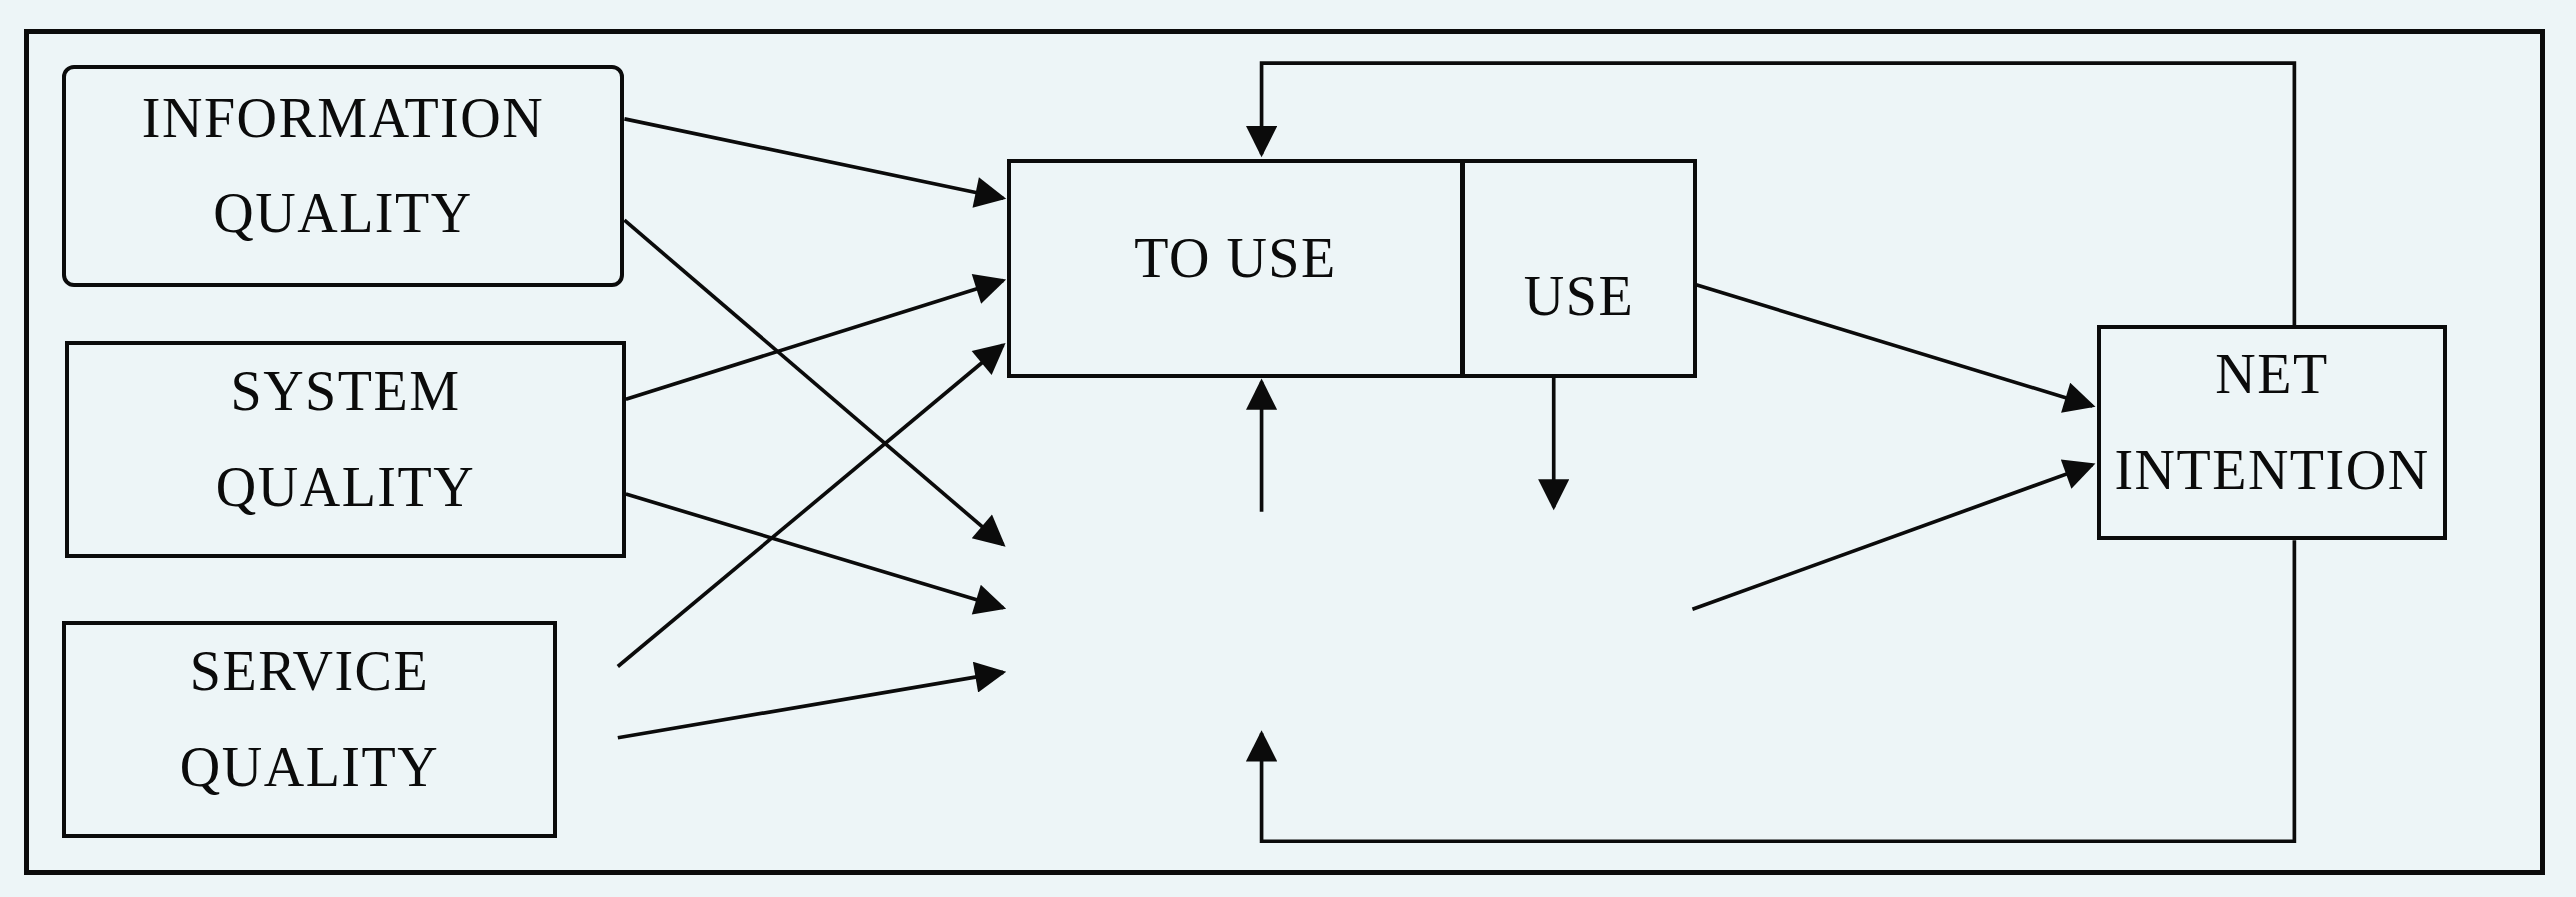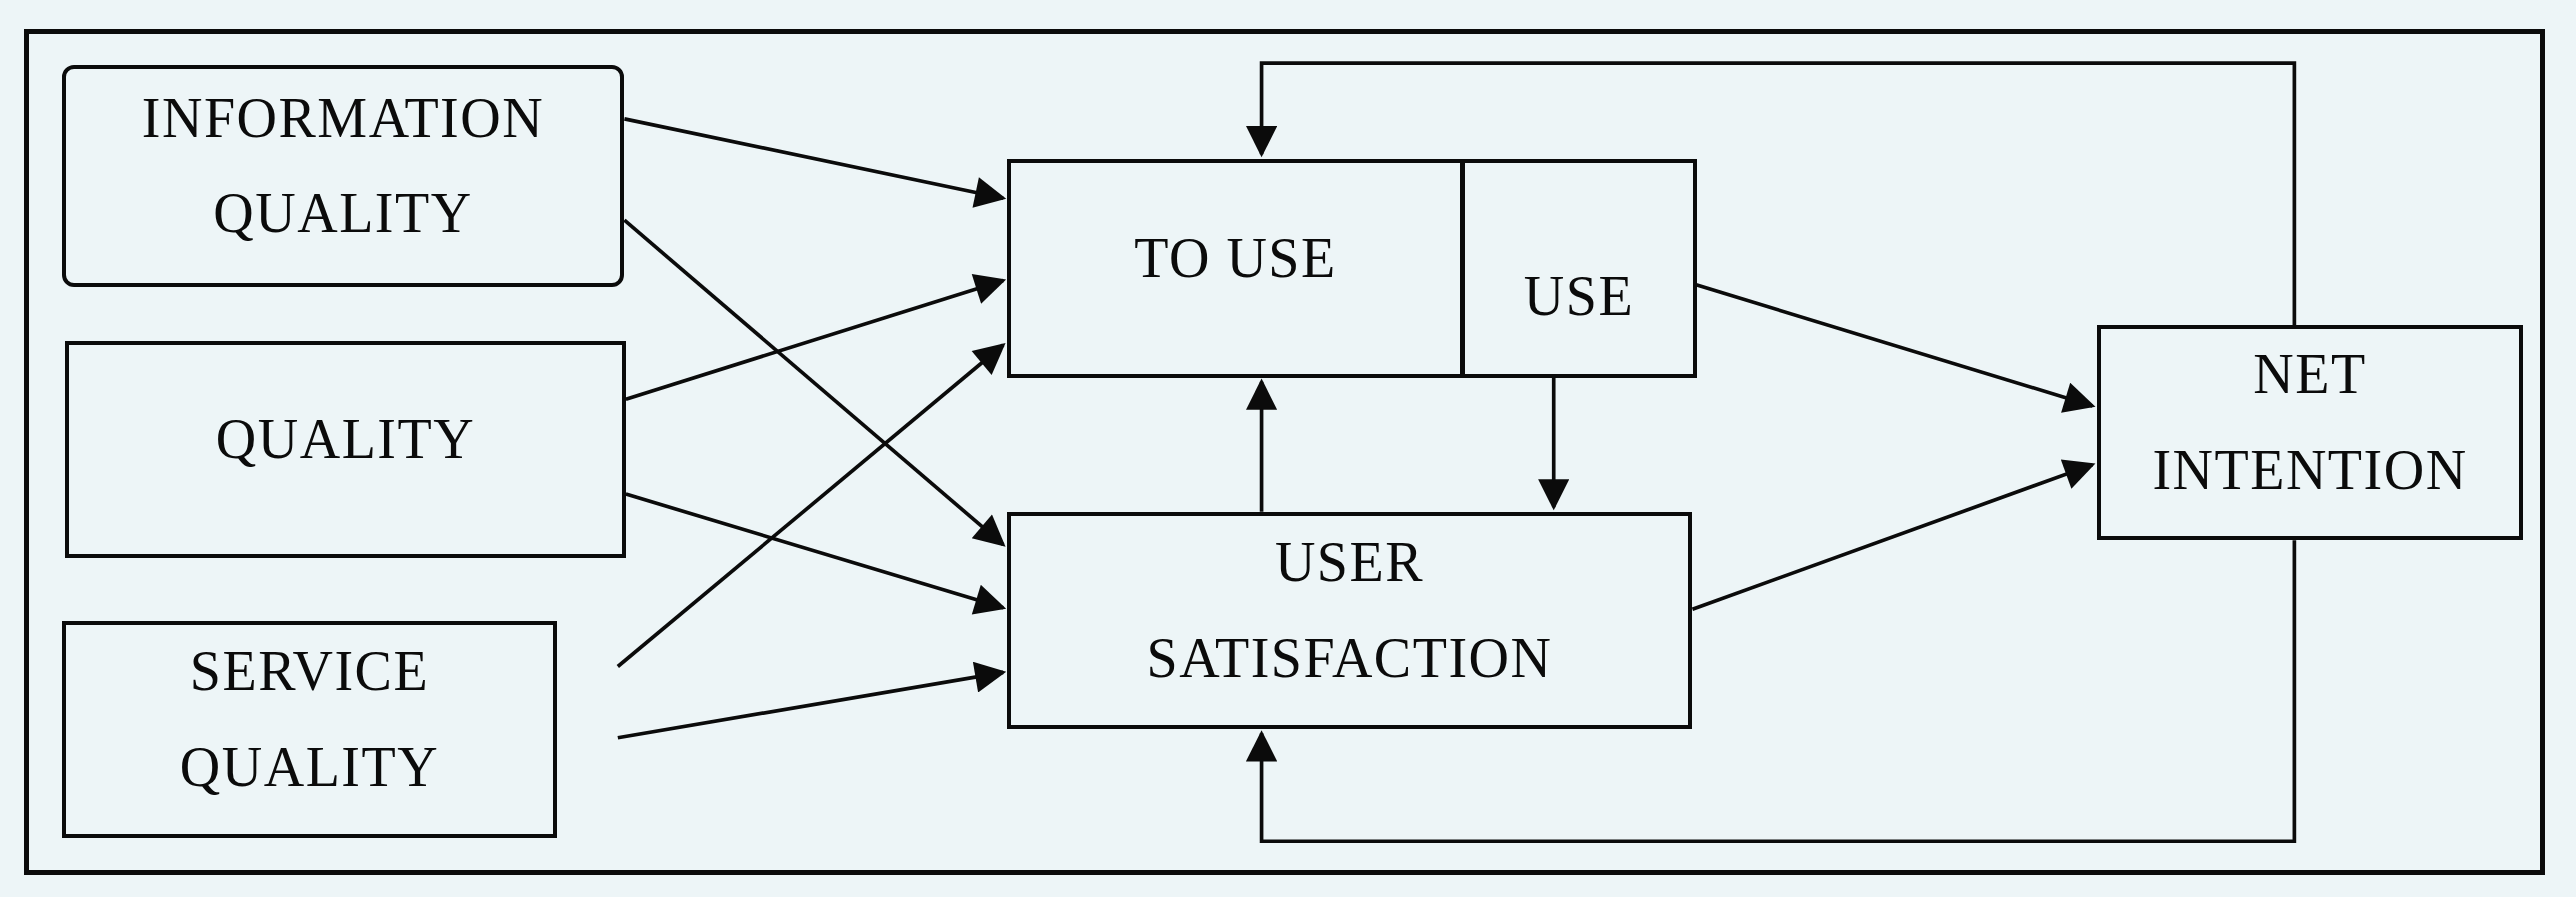--- a/index.html
+++ b/index.html
@@ -51,21 +51,21 @@
     white-space:nowrap;
   }
   .node .label-block{transform:translateY(-10.3px);}
   .node.n-info       {left:62px;  top:65px;  width:562px; height:222px;border-radius:12px;}
   .node.n-system     {left:65px;  top:341px; width:561px; height:217px;}
   .node.n-service    {left:62px;  top:621px; width:495px; height:217px;}
   .node.n-intention  {left:1007px;top:159px; width:457px; height:219px;}
   .node.n-use        {left:1461px;top:159px; width:236px; height:219px;}
   .node.n-use .label-block{transform:translateY(28px);}
   .node.n-satisfaction{left:1007px;top:512px;width:685px; height:217px;}
-  .node.n-net        {left:2097px;top:325px; width:426px; height:215px;}
+  .node.n-net        {left:2097px;top:325px; width:350px; height:215px;}
 </style>
 </head>
 <body>
 
 <div class="canvas">
 
   <svg class="wires" viewBox="0 0 3508 1222" xmlns="http://www.w3.org/2000/svg">
     <defs>
       <marker id="arrow" viewBox="0 0 10 10" refX="9" refY="5" markerWidth="11" markerHeight="8.5" orient="auto-start-reverse">
         <path d="M0,0 L10,5 L0,10 z" style="fill:#0b0b0b;stroke:none"></path>
@@ -97,20 +97,21 @@
 
   <div class="node n-info">
     <div class="label-block">
       <div>INFORMATION</div>
       <div>QUALITY</div>
     </div>
   </div>
 
   <div class="node n-system">
     <div class="label-block">
+      <div>SYSTEM</div>
       <div>QUALITY</div>
     </div>
   </div>
 
   <div class="node n-service">
     <div class="label-block">
       <div>SERVICE</div>
       <div>QUALITY</div>
     </div>
   </div>
@@ -120,26 +121,20 @@
       <div>TO USE</div>
     </div>
   </div>
 
   <div class="node n-use">
     <div class="label-block">
       <div>USE</div>
     </div>
   </div>
 
-  <div class="node n-satisfaction">
-    <div class="label-block">
-      <div>USER</div>
-      <div>SATISFACTION</div>
-    </div>
-  </div>
 
   <div class="node n-net">
     <div class="label-block">
       <div>NET</div>
       <div>INTENTION</div>
     </div>
   </div>
 
 </div>
 

